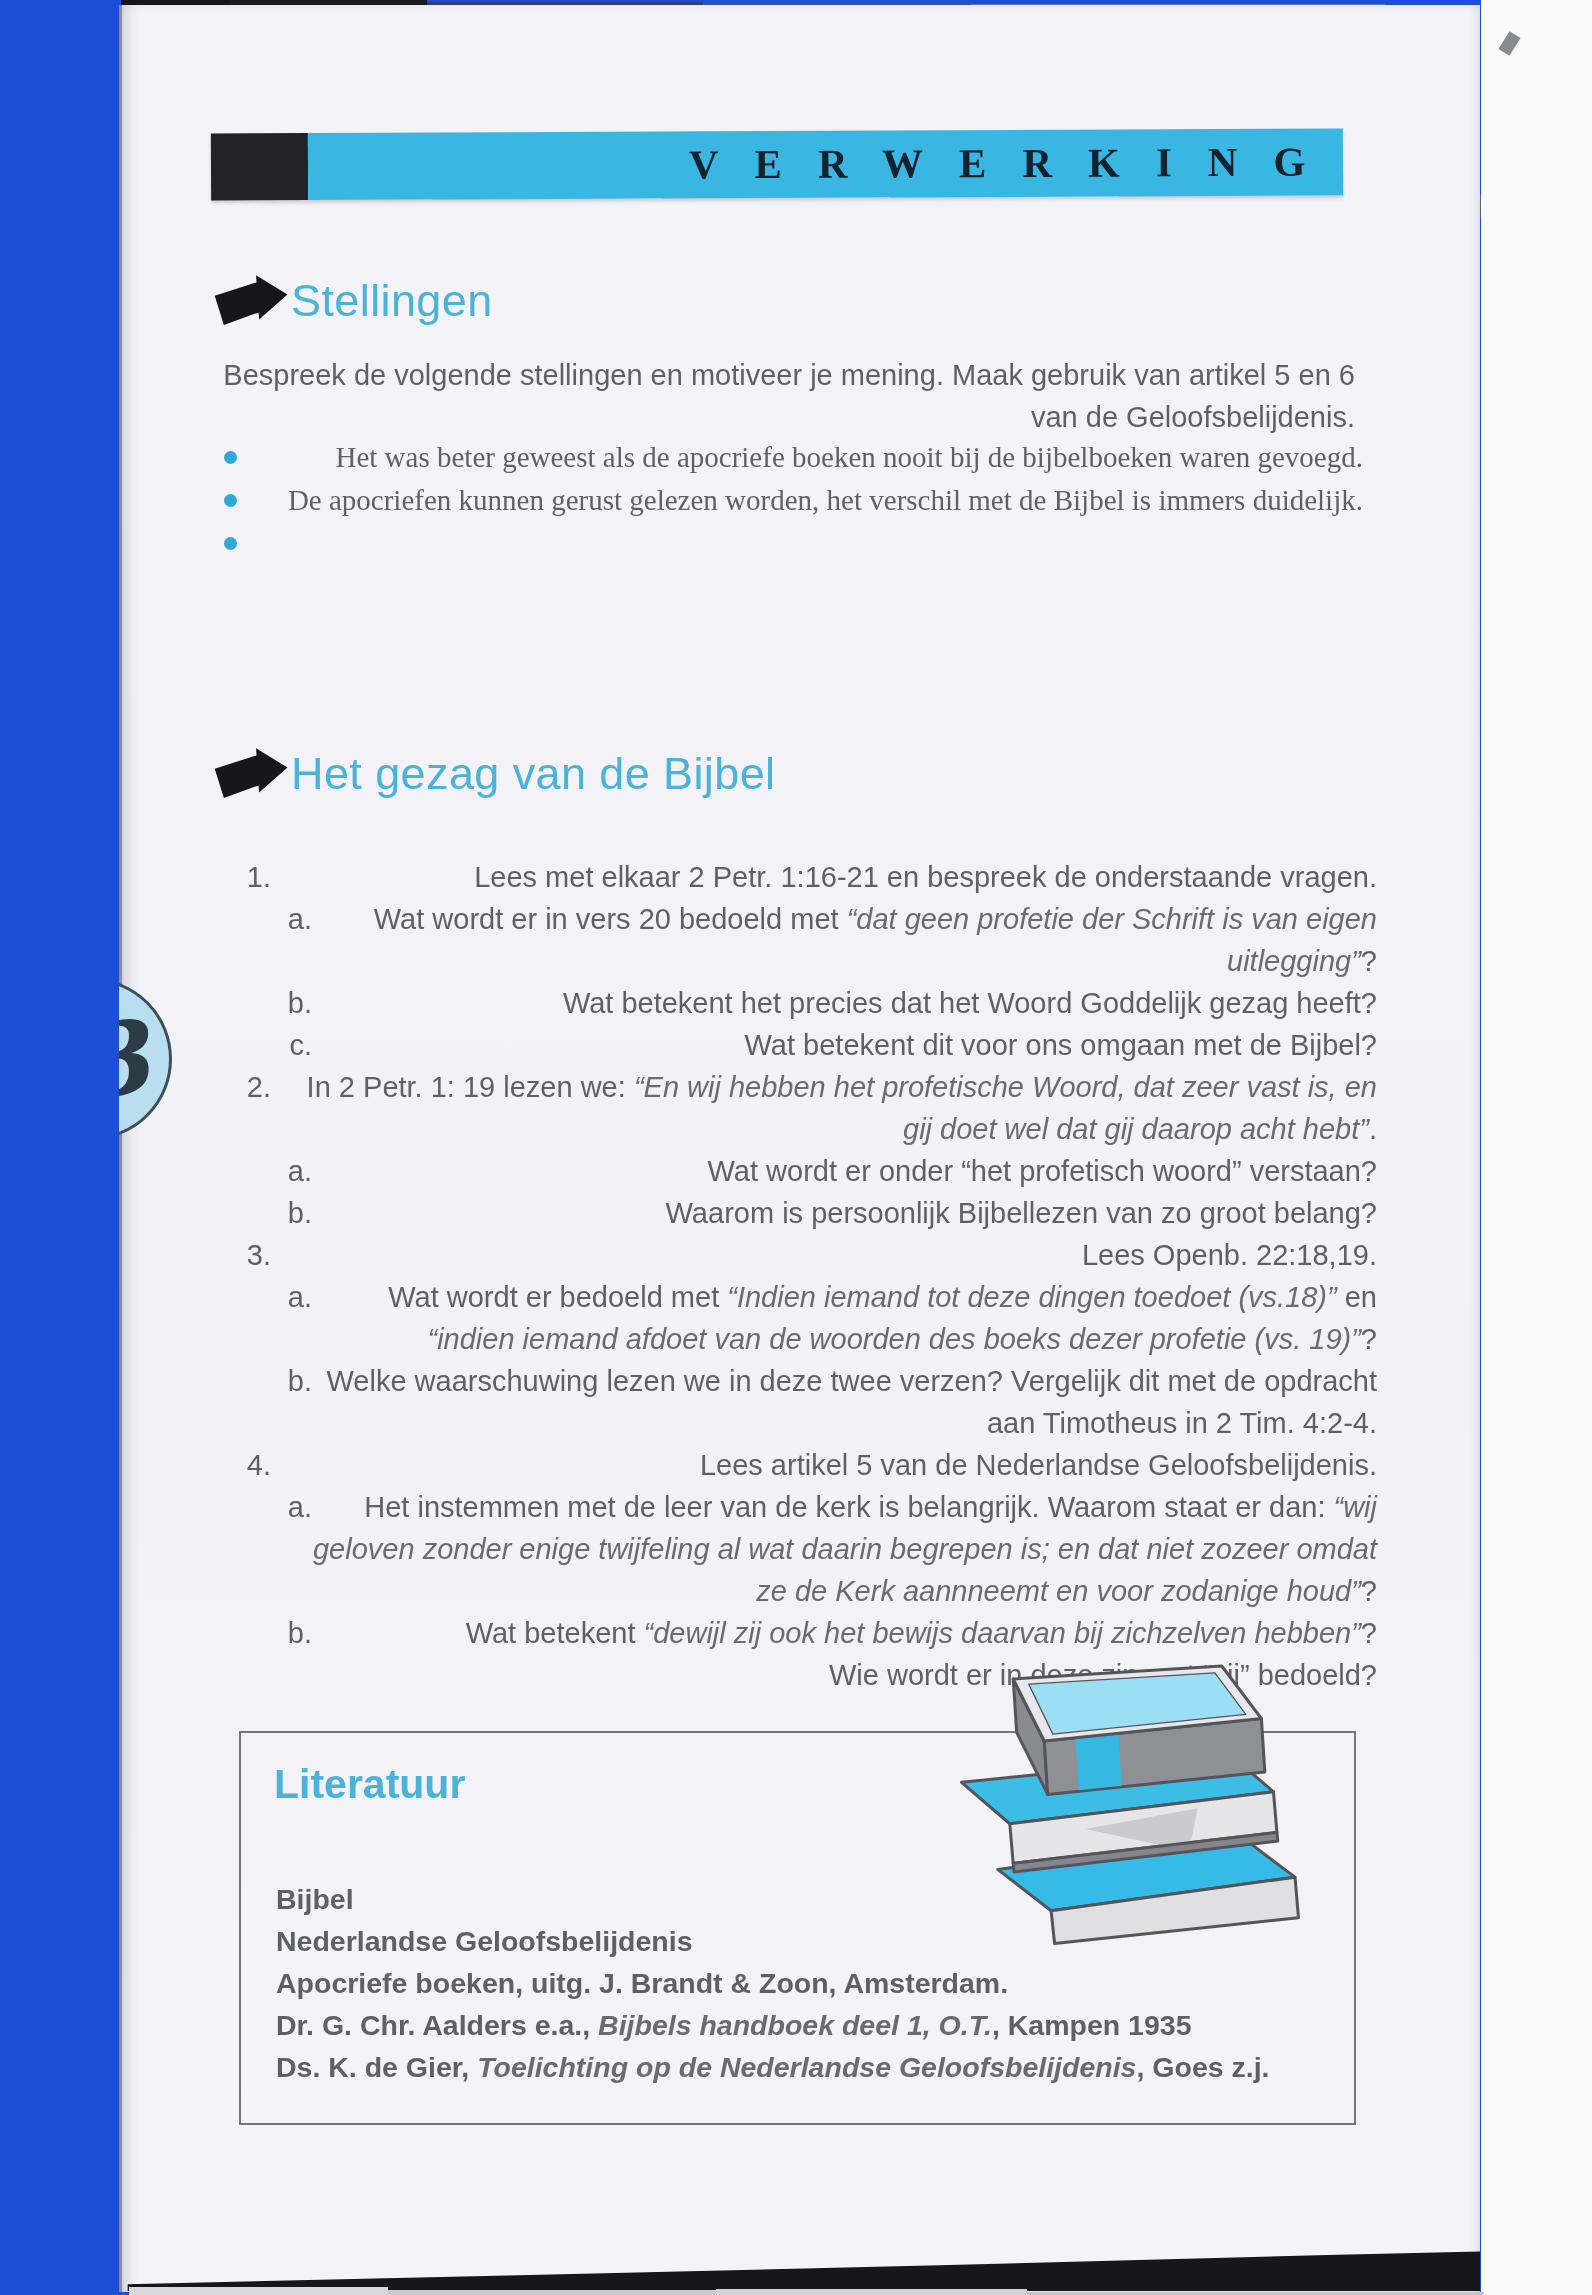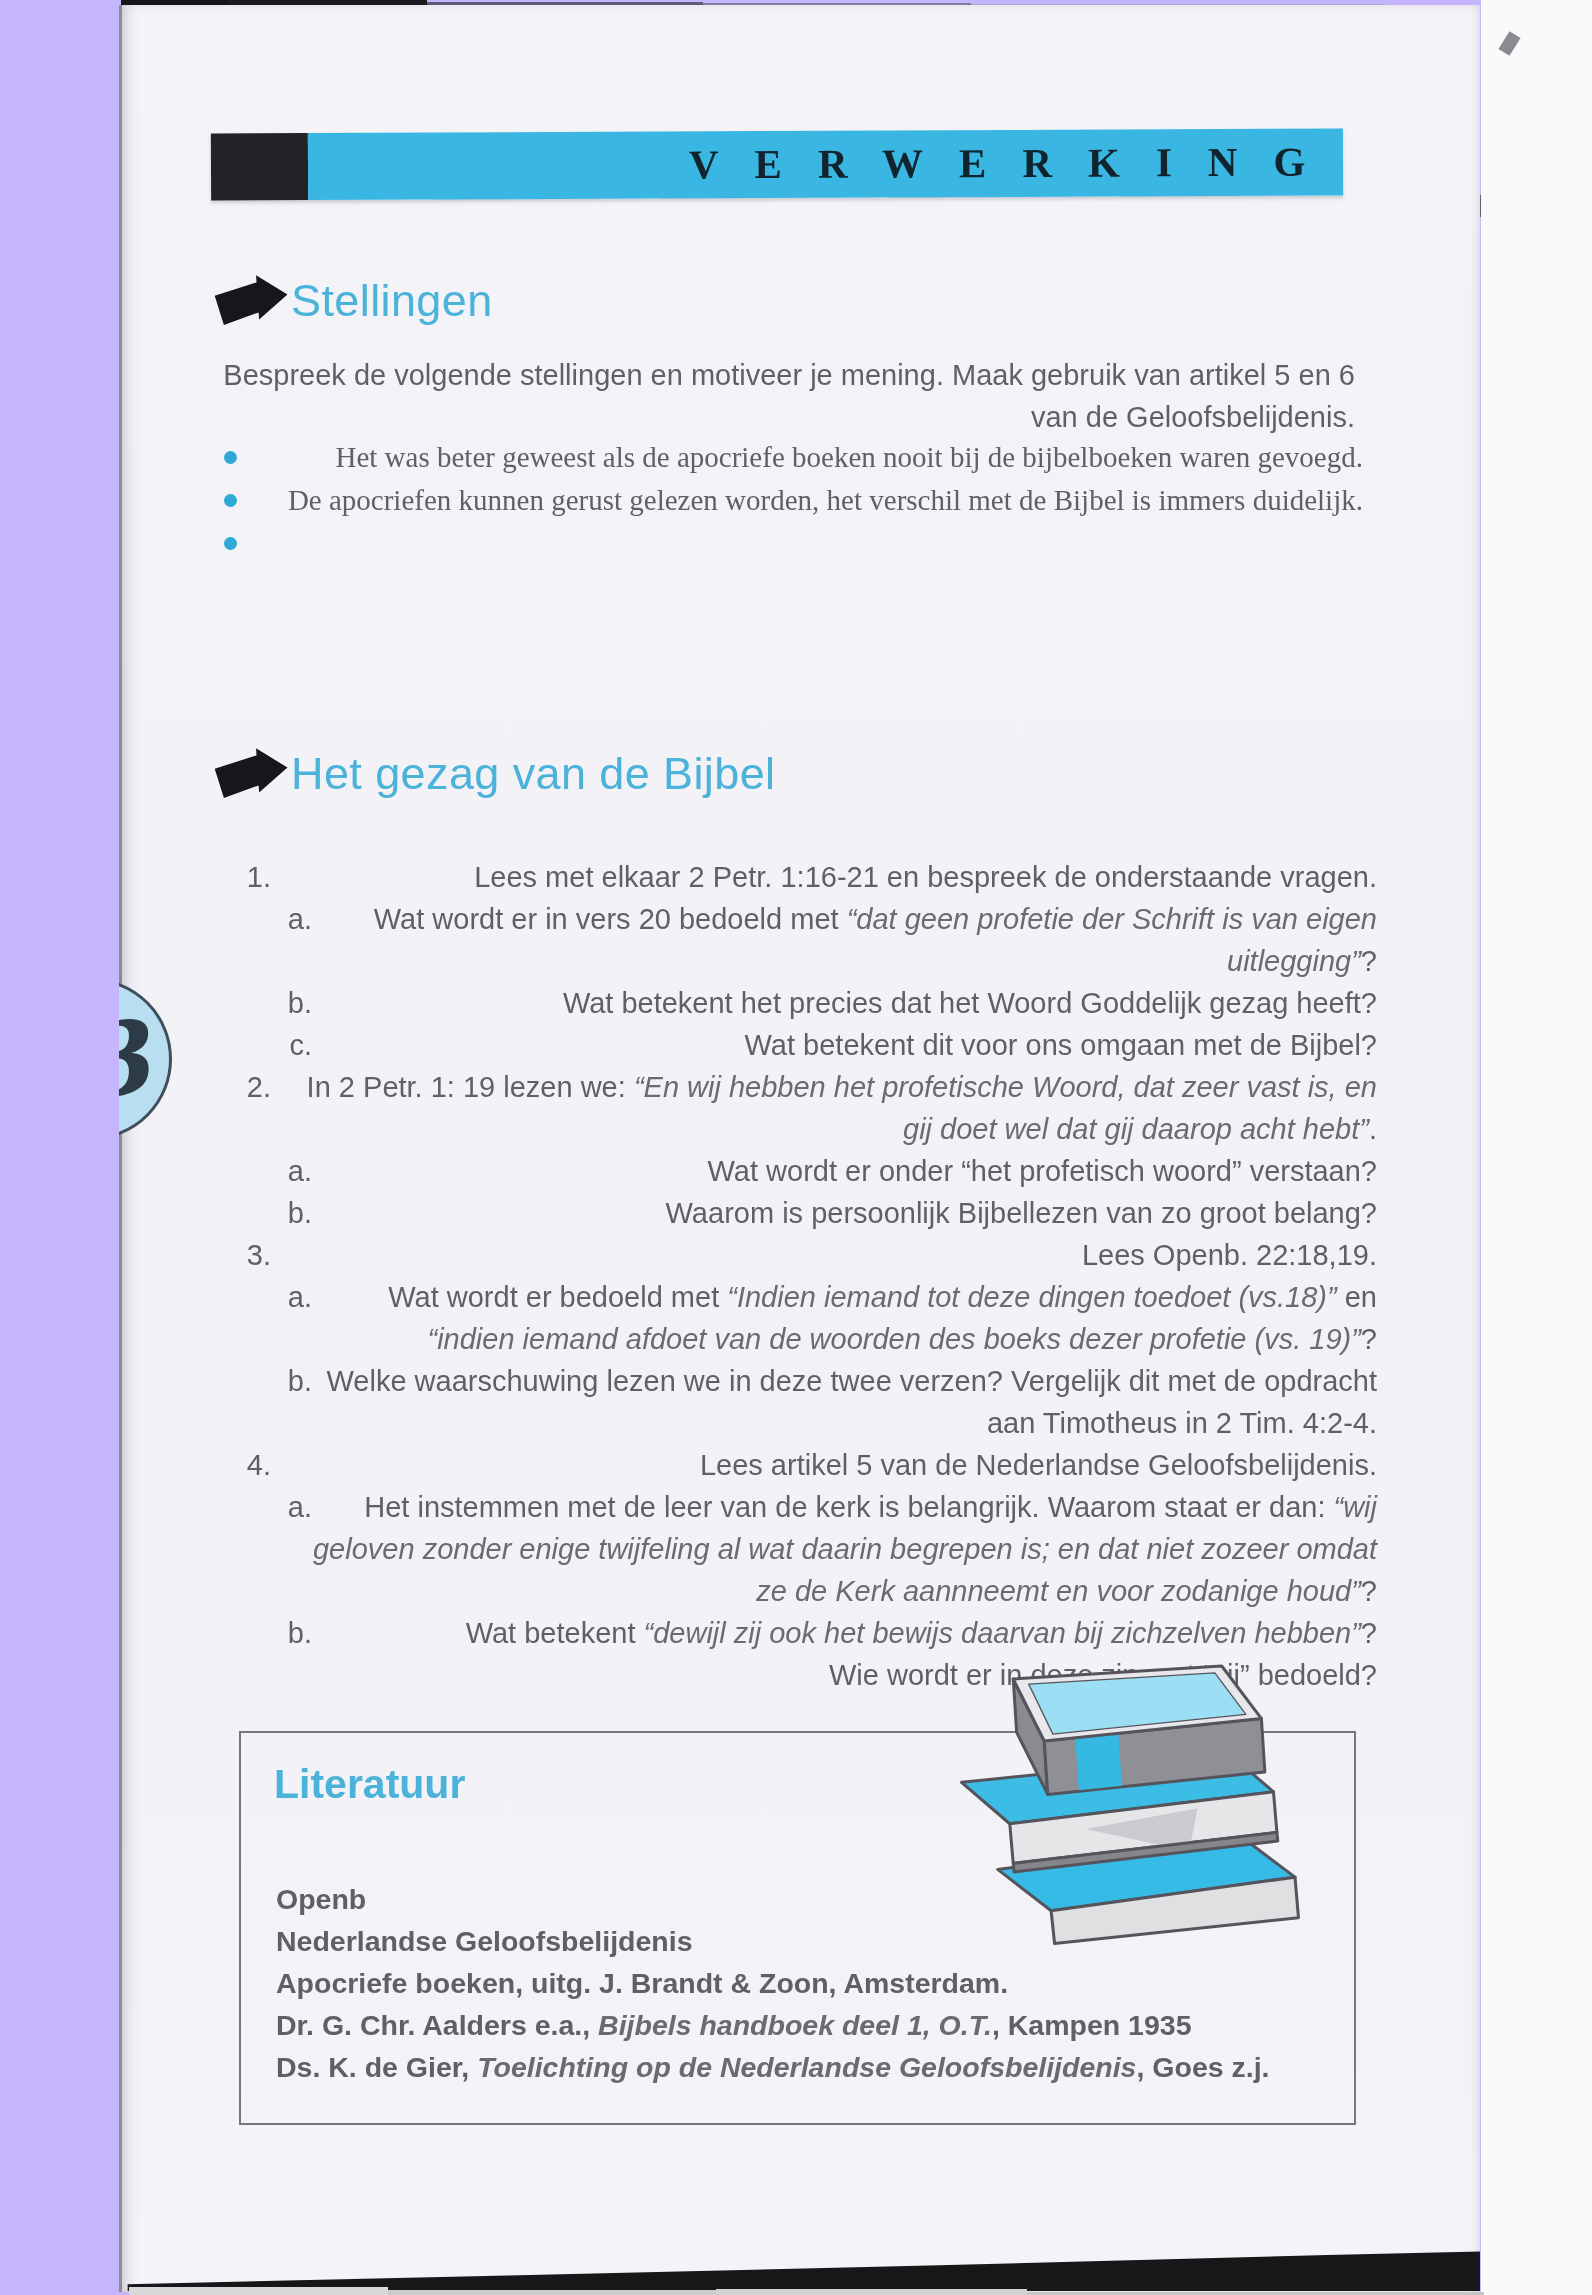--- a/index.html
+++ b/index.html
@@ -1,17 +1,17 @@
 <!DOCTYPE html>
 <html style="font-size:14px"><head>
 <meta charset="utf-8">
 <style>
   html,body{margin:0;padding:0;background:#dddce0;}
   .scene{position:relative;width:1592px;height:2295px;overflow:hidden;
-         background:#c4b5fd;font-family:"Liberation Sans",sans-serif;}
+         background:#1d4ed8;font-family:"Liberation Sans",sans-serif;}
   .bg-right{position:absolute;left:1481px;top:0;width:111px;height:2295px;background:#fafafb;}
   
   .page{position:absolute;left:119px;top:5.2px;width:1361px;height:2287px;
         background:linear-gradient(180deg,#f4f3f8 0%,#f2f1f6 60%,#f4f3f7 100%);
         box-shadow:inset 12px 0 17.3px -10.4px rgba(80,80,95,.45), inset -7px 0 10.4px -7.8px rgba(110,110,125,.35);
         overflow:hidden;}
   .page-edge-line{position:absolute;left:0;top:0;width:2.6px;height:100%;background:rgba(60,60,75,.45);}
   
   .vw-bar{position:absolute;left:92px;top:126px;width:1132px;height:67px;display:flex;
           transform:rotate(-0.25deg);box-shadow:0 2.6px 3.5px rgba(90,90,110,.25);}
@@ -171,21 +171,21 @@
             <div class="sub-body"><span>Wat betekent </span><span class="it">“dewijl zij ook het bewijs daarvan bij zichzelven hebben”</span><span>?</span></div>
           </div>
           <div>Wie wordt er in deze zin met “zij” bedoeld?</div>
         </div>
       </div>
     </div>
 
     <div class="lit-box">
       <div class="lit-head">Literatuur</div>
       <div class="lit-entries">
-        <div><span>Openb</span></div>
+        <div><span>Bijbel</span></div>
         <div><span>Nederlandse Geloofsbelijdenis</span></div>
         <div><span>Apocriefe boeken, uitg. J. Brandt &amp; Zoon, Amsterdam.</span></div>
         <div><span>Dr. G. Chr. Aalders e.a., </span><span class="it">Bijbels handboek deel 1, O.T.</span><span>, Kampen 1935</span></div>
         <div><span>Ds. K. de Gier, </span><span class="it">Toelichting op de Nederlandse Geloofsbelijdenis</span><span>, Goes z.j.</span></div>
       </div>
     </div>
 
     <svg class="books" viewBox="0 0 470 340">
       <g stroke="#55545c" stroke-width="3.5" stroke-linejoin="round">
 

